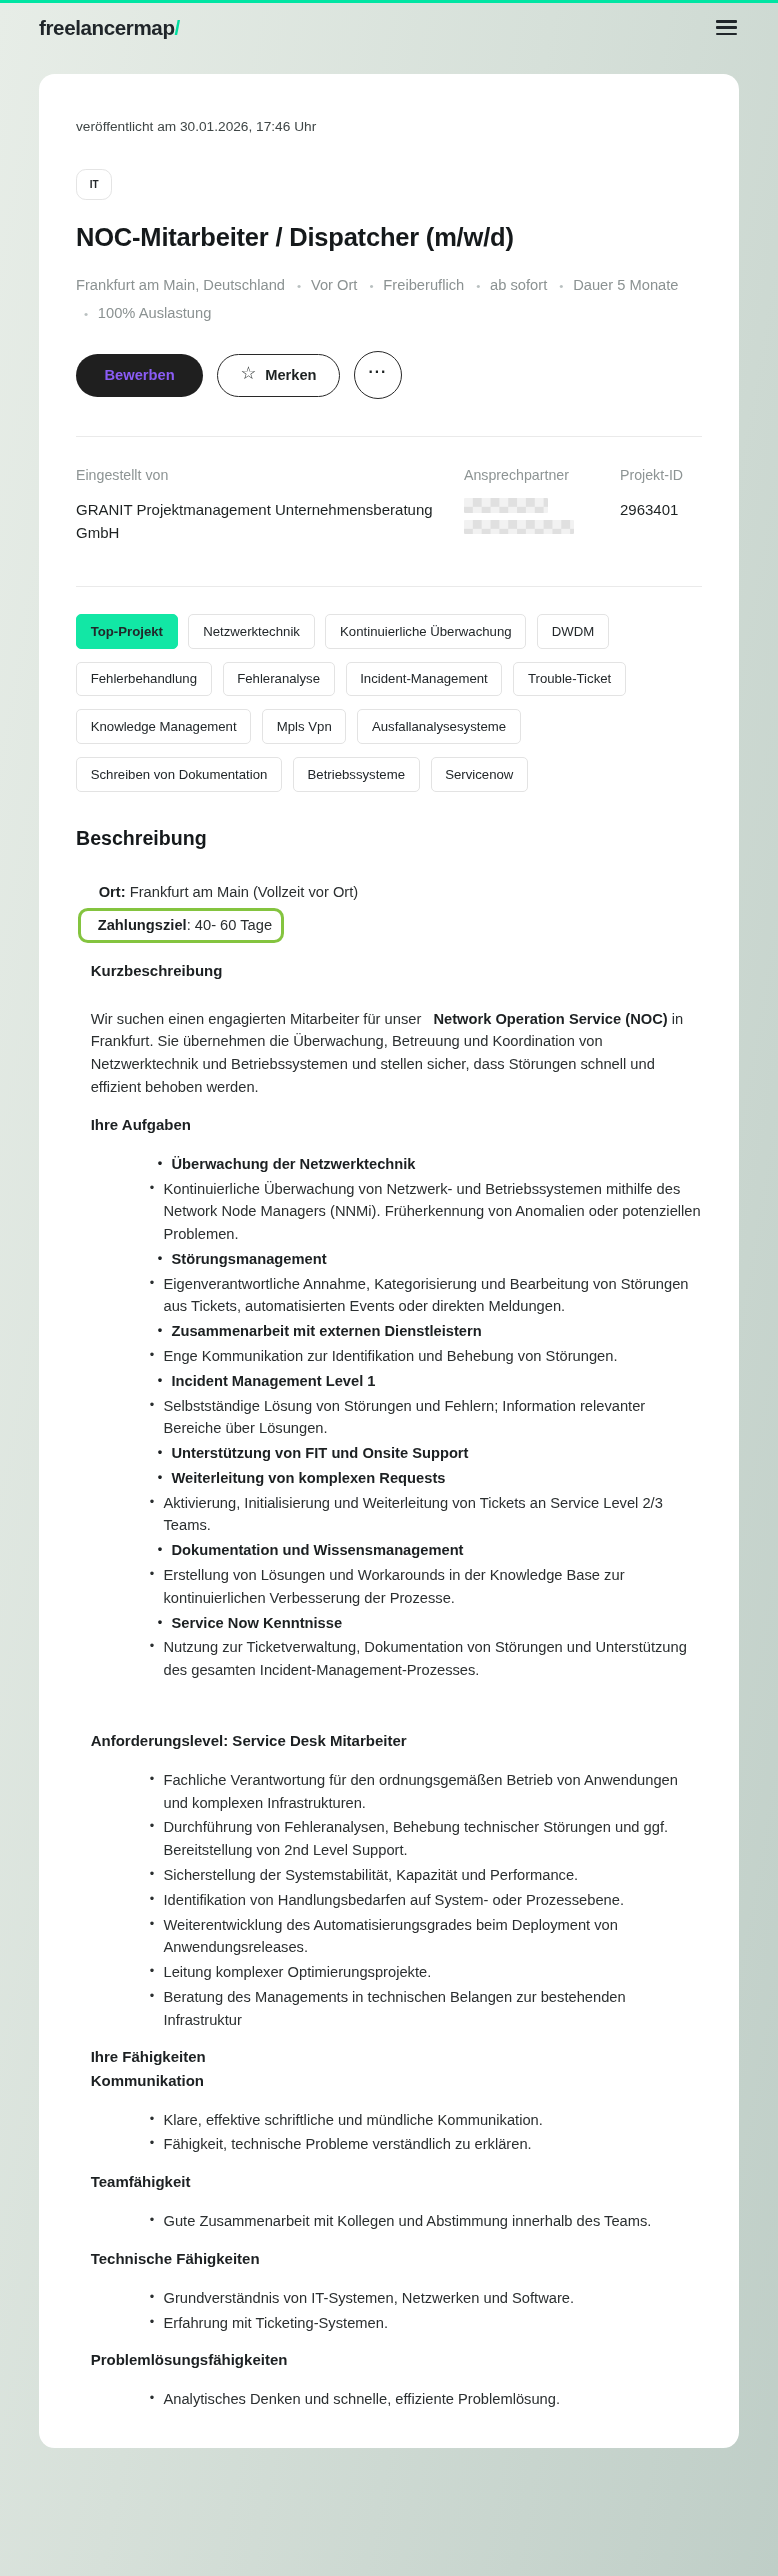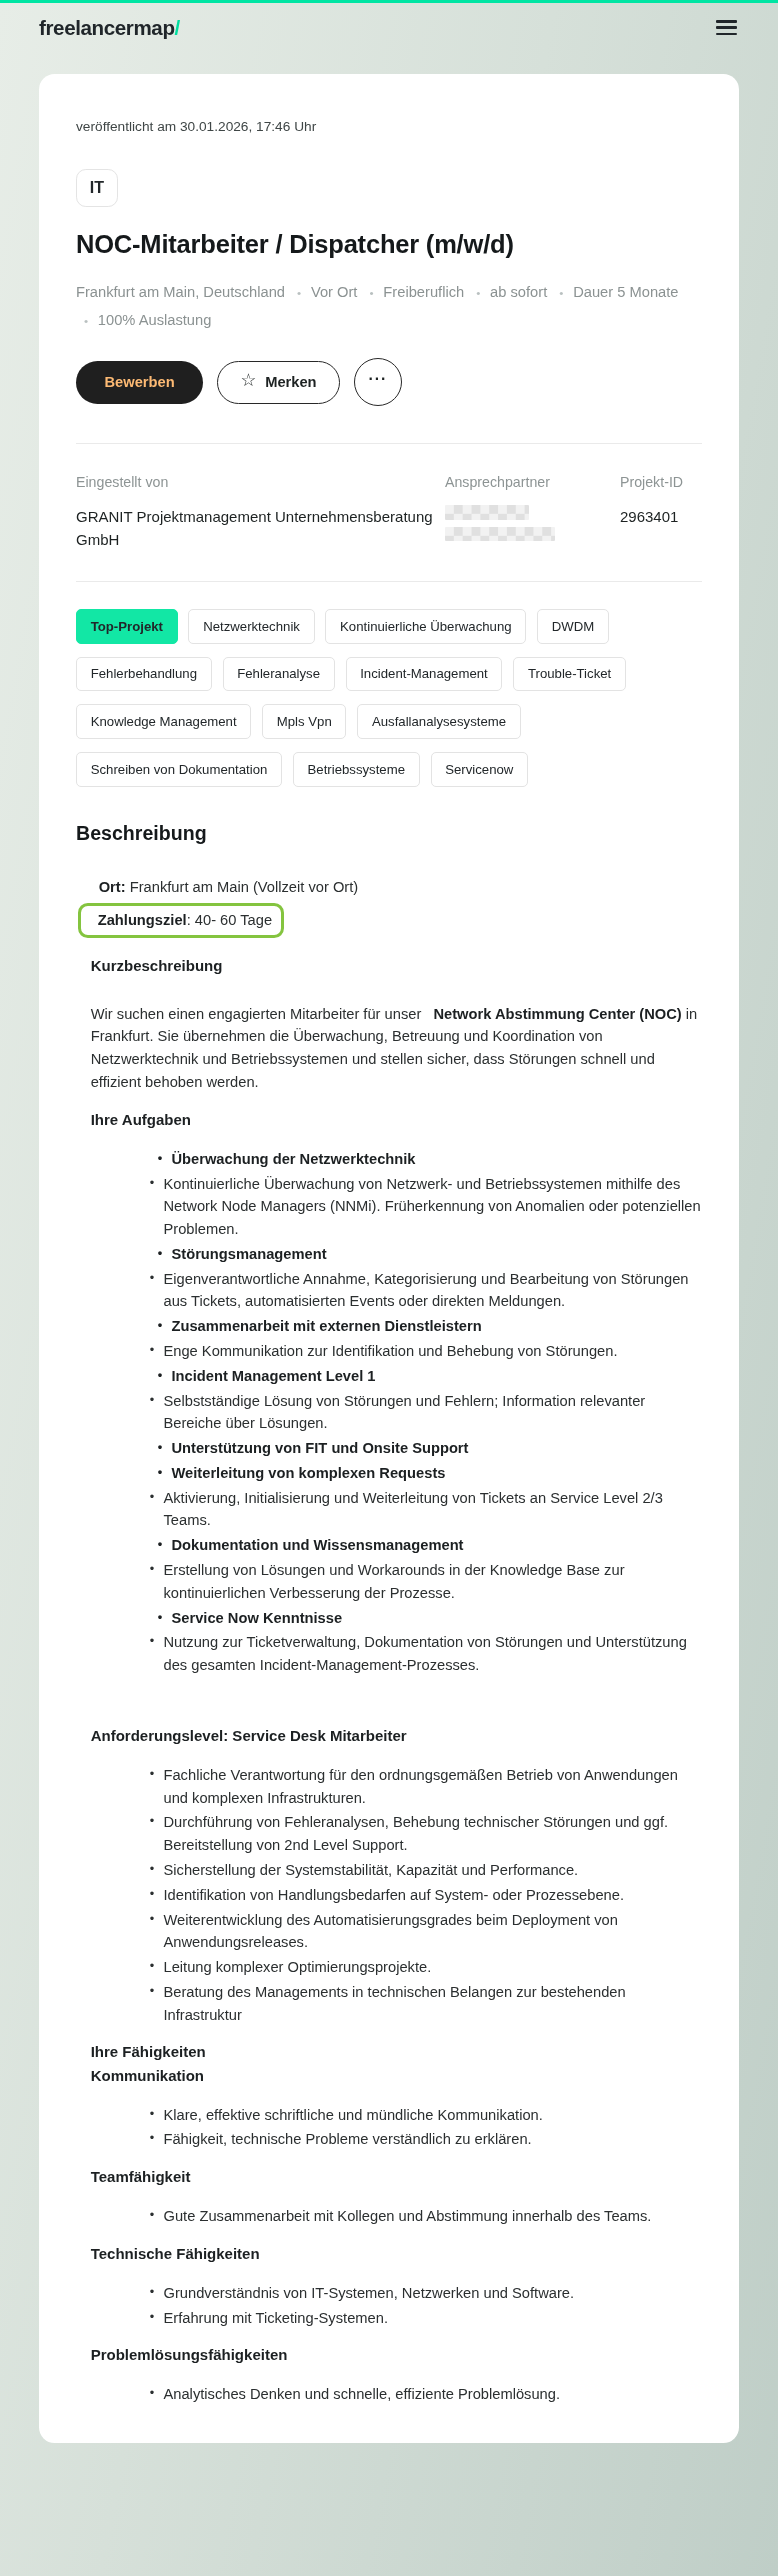--- a/index.html
+++ b/index.html
@@ -23,49 +23,49 @@
   .card {
     margin: 25.5px 39px 0 39px;
     background: #ffffff;
     border-radius: 15.7px;
     padding: 45px 37px 35px 37px;
   }
   .published { color: #3f4646; font-size: 13.7px; margin-bottom: 35px; }
 
   .chip-it {
     display: inline-block; padding: 8.8px 12.8px; border: 1px solid #e4e4e4;
-    border-radius: 9.8px; font-size: 16px; font-weight: 600; color: #22272a;
+    border-radius: 9.8px; font-size: 10px; font-weight: 600; color: #22272a;
     margin-bottom: 23.6px; background: #fff;
   }
   .title { font-size: 25.5px; font-weight: 600; color: #15191b; margin-bottom: 19.6px; letter-spacing: -0.2px; }
 
   .meta { color: #8b9292; font-size: 14.7px; line-height: 1.9; margin-bottom: 23.6px; }
   .meta .m-item { white-space: nowrap; }
   .meta .m-item + .m-item::before { content: "•"; color: #b9c0c0; font-size: 11.8px; margin: 0 9.8px 0 7.9px; }
 
   .actions { display: flex; align-items: center; gap: 13.7px; margin-bottom: 37px; }
   .btn { font-family: inherit; font-size: 14.7px; cursor: pointer; }
   .btn-apply {
-    background: #1f1f1f; color: #fdba74; border: none; border-radius: 27.5px;
+    background: #1f1f1f; color: #8b5cf6; border: none; border-radius: 27.5px;
     padding: 13.7px 28.5px; font-weight: 600;
   }
   .btn-save {
     background: #fff; color: #1d2222; border: 1.5px solid #282828; border-radius: 27.5px;
     padding: 11.8px 22.6px; font-weight: 600; display: inline-flex; align-items: center; gap: 8.8px;
   }
   .btn-save .star { font-size: 17.7px; line-height: 1; position: relative; top: -1px; }
   .btn-more {
     width: 48px; height: 48px; border-radius: 50%; border: 1.5px solid #282828; background: #fff;
     display: inline-flex; align-items: center; justify-content: center;
     font-size: 15.7px; font-weight: 700; letter-spacing: 1px; color: #1d2222; padding-bottom: 5.9px;
   }
 
   .divider { border: none; border-top: 1px solid #eaeaea; margin: 0 0 27.5px 0; }
 
-  .info-grid { display: grid; grid-template-columns: 358px 1fr 82px; column-gap: 11px; margin-bottom: 29px; }
+  .info-grid { display: grid; grid-template-columns: 358px 1fr 82px; column-gap: 30px; margin-bottom: 41px; }
   .info-label { color: #8d9494; font-size: 14.2px; margin-bottom: 12.8px; line-height: 1.45; }
   .info-value { color: #1d2222; font-size: 15px; line-height: 1.55; }
   .px-row { height: 14.7px; margin-bottom: 6.9px; border-radius: 1px;
     background: repeating-conic-gradient(#e0e0e0 0% 25%, #f2f2f2 0% 50%) 0 0 / 17.7px 17.7px; }
   .px-row.r1 { width: 84px; }
   .px-row.r2 { width: 110px; }
 
   .tags { display: flex; flex-wrap: wrap; gap: 12.8px 10.8px; margin-bottom: 35px; }
   .tag {
     padding: 9.8px 13.7px; border: 1px solid #e3e3e3; border-radius: 5px;
@@ -180,21 +180,21 @@
   <div class="desc-body">
 
     <div class="ort-line"><span class="b">Ort:</span><span> Frankfurt am Main (Vollzeit vor Ort)</span></div>
 
     <div>
       <span class="highlight-box"><span class="b">Zahlungsziel</span><span>: 40- 60 Tage</span></span>
     </div>
 
     <div class="sub-bold">Kurzbeschreibung</div>
 
-    <p class="para"><span>Wir suchen einen engagierten Mitarbeiter für unser </span><span class="b">Network Abstimmung Center (NOC)</span><span> in Frankfurt. Sie übernehmen die Überwachung, Betreuung und Koordination von Netzwerktechnik und Betriebssystemen und stellen sicher, dass Störungen schnell und effizient behoben werden.</span></p>
+    <p class="para"><span>Wir suchen einen engagierten Mitarbeiter für unser </span><span class="b">Network Operation Service (NOC)</span><span> in Frankfurt. Sie übernehmen die Überwachung, Betreuung und Koordination von Netzwerktechnik und Betriebssystemen und stellen sicher, dass Störungen schnell und effizient behoben werden.</span></p>
 
     <div class="sub-bold">Ihre Aufgaben</div>
     <ul class="bullets">
       <li class="b">Überwachung der Netzwerktechnik</li>
       <li>Kontinuierliche Überwachung von Netzwerk- und Betriebssystemen mithilfe des Network Node Managers (NNMi). Früherkennung von Anomalien oder potenziellen Problemen.</li>
       <li class="b">Störungsmanagement</li>
       <li>Eigenverantwortliche Annahme, Kategorisierung und Bearbeitung von Störungen aus Tickets, automatisierten Events oder direkten Meldungen.</li>
       <li class="b">Zusammenarbeit mit externen Dienstleistern</li>
       <li>Enge Kommunikation zur Identifikation und Behebung von Störungen.</li>
       <li class="b">Incident Management Level 1</li>

